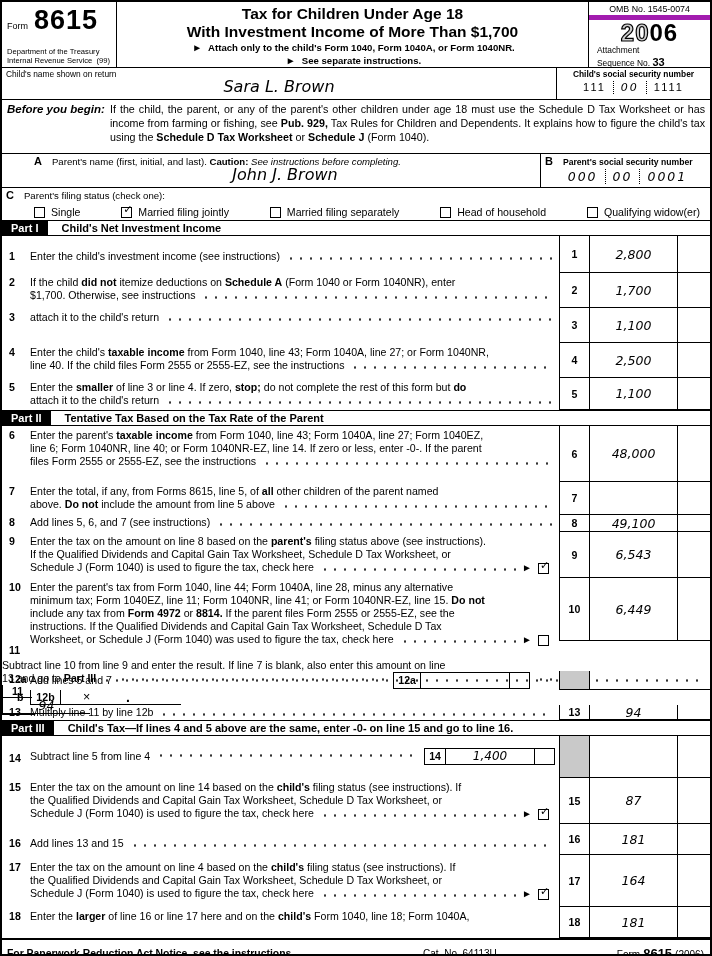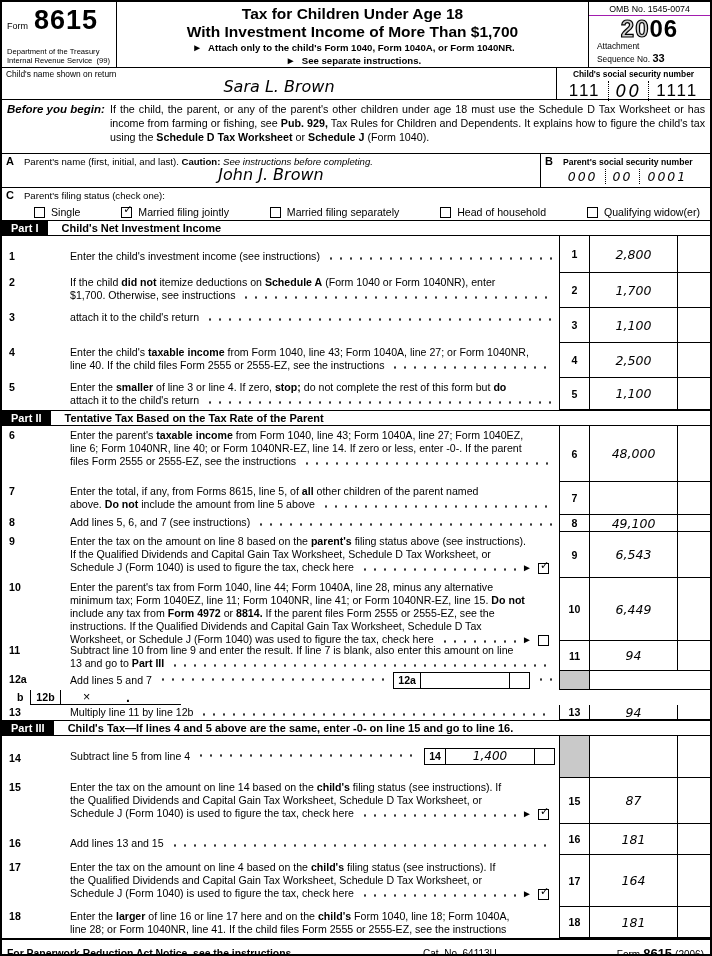--- a/index.html
+++ b/index.html
@@ -15,44 +15,44 @@
   .hdr-left { width:115px; border-right:1px solid #000; padding:3px 4px 2px 5px;
               display:flex; flex-direction:column; justify-content:space-between; }
   .form-word { font-size:9px; }
   .form-num-big { font-size:27px; font-weight:bold; letter-spacing:1px; margin-left:6px; }
   .dept { font-size:7.6px; line-height:1.2; }
   .hdr-center { flex:1; text-align:center; padding-top:3px; }
   .title1 { font-size:15.5px; font-weight:bold; line-height:1.15; }
   .title2 { font-size:15.5px; font-weight:bold; line-height:1.15; }
   .hnote { font-size:9.6px; font-weight:bold; line-height:1.3; }
   .hdr-right { width:122px; border-left:1px solid #000; display:flex; flex-direction:column; align-items:center; }
-  .omb { font-size:8.8px; padding:2px 0 1px; border-bottom:1px solid #a21caf; width:100%; text-align:center; }
+  .omb { font-size:8.8px; padding:2px 0 1px; border-bottom:5px solid #a21caf; width:100%; text-align:center; }
   .year { font-size:24px; font-weight:bold; line-height:1.05; letter-spacing:1px; }
   .yr-o { color:#cfcfcf; -webkit-text-stroke:1.2px #000; font-weight:bold; }
   .att { font-size:8.4px; line-height:1.25; align-self:flex-start; padding-left:8px; }
   .seq-num { font-size:11px; font-weight:bold; }
 
   
   .row-name { display:flex; border-bottom:1.5px solid #000; height:32px; flex:0 0 auto; }
   .rn-left { flex:1; position:relative; }
   .field-label { font-size:8.4px; padding:1px 0 0 4px; }
   .center-value { position:absolute; left:0; right:0; top:9px; text-align:center; font-size:16px; }
   .rn-right { width:154px; border-left:1px solid #000; text-align:center; }
   .ssn-label { font-size:8.4px; font-weight:bold; padding-top:1px; }
-  .ssn-val { font-size:17px; letter-spacing:2px; display:flex; justify-content:center; margin-top:2px; }
+  .ssn-val { font-size:11px; letter-spacing:2px; display:flex; justify-content:center; margin-top:2px; }
   .ssn-mid { border-left:1px dotted #000; border-right:1px dotted #000; padding:0 7px; margin:0 7px; }
 
   
   .row-before { display:flex; border-bottom:1.5px solid #000; padding:3px 5px 19px 5px; height:54px; flex:0 0 auto; }
   .byb-label { width:103px; font-weight:bold; font-style:italic; font-size:11.5px; flex:0 0 auto; }
   .byb-text { flex:1; font-size:10.7px; line-height:1.3; text-align:justify; }
 
   
   .row-ab { display:flex; border-bottom:1px solid #000; height:34px; flex:0 0 auto; }
-  .ab-left { flex:1; position:relative; padding:1px 0 0 4px; font-size:9.6px; }
+  .ab-left { flex:1; position:relative; padding:1px 0 0 4px; font-size:9.6px;margin-left:28px; }
   .line-letter { font-weight:bold; font-size:11px; margin-right:10px; }
   .ab-right { width:170px; border-left:1px solid #000; padding:1px 0 0 4px; font-size:8.6px; }
   .ab-right .ssn-val { font-size:12.5px; }
 
   
   .row-c { height:32px; padding:1px 0 0 4px; font-size:9.6px; flex:0 0 auto; }
   .fs-opts { display:flex; align-items:center; margin:5px 10px 0 28px; }
   .fs-opt { display:flex; align-items:center; font-size:10.6px; }
   .cb { width:11px; height:11px; border:1px solid #000; position:relative; display:inline-block;
         margin-right:6px; flex:0 0 auto; background:#fff; }
@@ -62,21 +62,21 @@
   .band { display:flex; align-items:stretch; border-top:1px solid #000; border-bottom:1.5px solid #000;
           height:16px; flex:0 0 auto; }
   .band-label { background:#000; color:#fff; font-weight:bold; font-size:11px; padding:0 9px;
                 display:flex; align-items:center; margin-right:14px; }
   .band-title { font-weight:bold; font-size:11px; display:flex; align-items:center; }
 
   
   .frow { display:flex; flex:0 0 auto; }
   .fnum { width:28px; padding:3px 0 0 7px; font-weight:bold; font-size:10.6px; flex:0 0 auto; }
   .fnum.sub { padding-left:15px; }
-  .ftext { flex:1; padding:3px 4px 0 0; font-size:10.6px;margin-left:40px; }
+  .ftext { flex:1; padding:3px 4px 0 0; font-size:10.6px; }
   .tline { display:flex; align-items:flex-end; line-height:13px; min-height:13px; }
   .tline > .txt { white-space:nowrap; }
   .leader { flex:1 1 auto; min-width:12px; height:5px; margin:0 3px 2px 6px;
             background-image:radial-gradient(circle, #333 1px, rgba(0,0,0,0) 1.3px);
             background-size:10px 5px; background-repeat:repeat-x; background-position:left bottom; }
   .leader.short { flex:0 0 16px; }
   .arr { font-size:10px; font-weight:bold; margin:0 6px 0 2px; }
   .fcode { width:30px; border-left:1px solid #000; border-bottom:1px solid #000; font-weight:bold;
            font-size:10.6px; display:flex; align-items:center; justify-content:center; flex:0 0 auto; }
   .famt { width:88px; border-left:1px solid #000; border-bottom:1px solid #000; display:flex;
@@ -376,21 +376,21 @@
           <span class="cb">
             <span class="mk"></span>
           </span>
         </div>
     </div>
     <div class="fcode">10</div>
     <div class="famt hand">6,449</div>
     <div class="fcents"></div>
   </div>
 
-  <div class="frow" style="height:30px;">
+  <div class="frow" style="height:30px;flex-direction:column;">
     <div class="fnum">11</div>
     <div class="ftext">
       <div class="tline">
           <span class="txt">Subtract line 10 from line 9 and enter the result. If line 7 is blank, also enter this amount on line</span>
         </div>
       <div class="tline">
           <span class="txt"><span>13 and go to </span><span class="b">Part III</span></span>
           <span class="leader"></span>
         </div>
     </div>
@@ -525,23 +525,20 @@
     <div class="famt hand">164</div>
     <div class="fcents"></div>
   </div>
 
   <div class="frow" style="height:31px;">
     <div class="fnum">18</div>
     <div class="ftext">
       <div class="tline">
           <span class="txt"><span>Enter the </span><span class="b">larger</span><span> of line 16 or line 17 here and on the </span><span class="b">child's</span><span> Form 1040, line 18; Form 1040A,</span></span>
         </div>
-      <div class="tline">
-          <span class="txt">line 28; or Form 1040NR, line 41. If the child files Form 2555 or 2555-EZ, see the instructions</span>
-        </div>
     </div>
     <div class="fcode">18</div>
     <div class="famt hand">181</div>
     <div class="fcents"></div>
   </div>
 
   <div class="footer">
     <div class="ft-left">For Paperwork Reduction Act Notice, see the instructions.</div>
     <div class="ft-cat">Cat. No. 64113U</div>
     <div class="ft-form">

